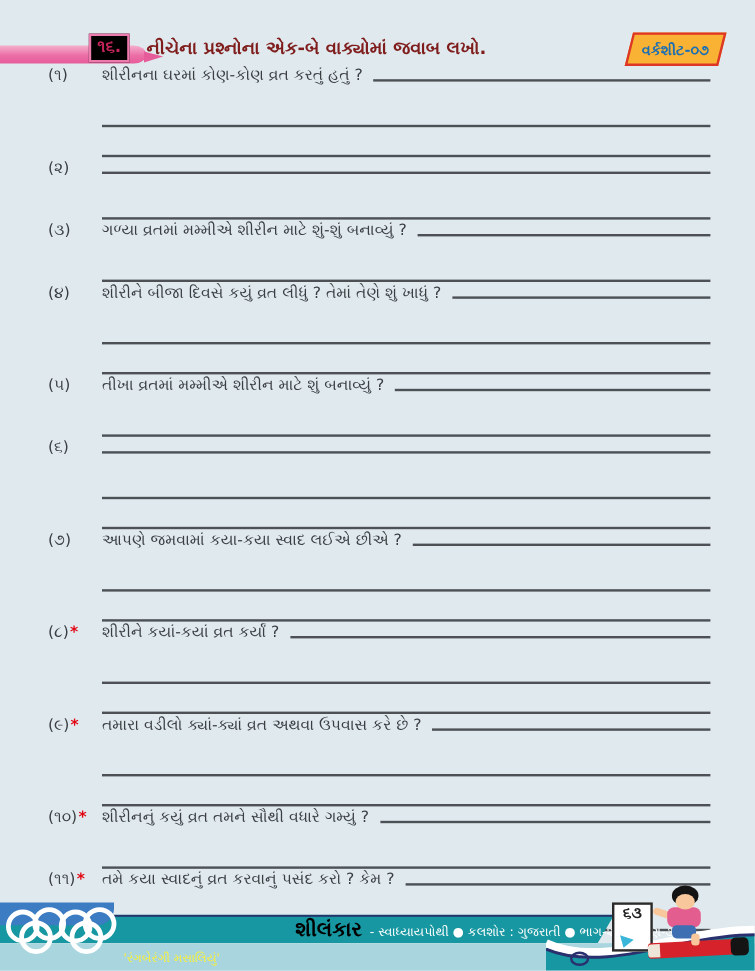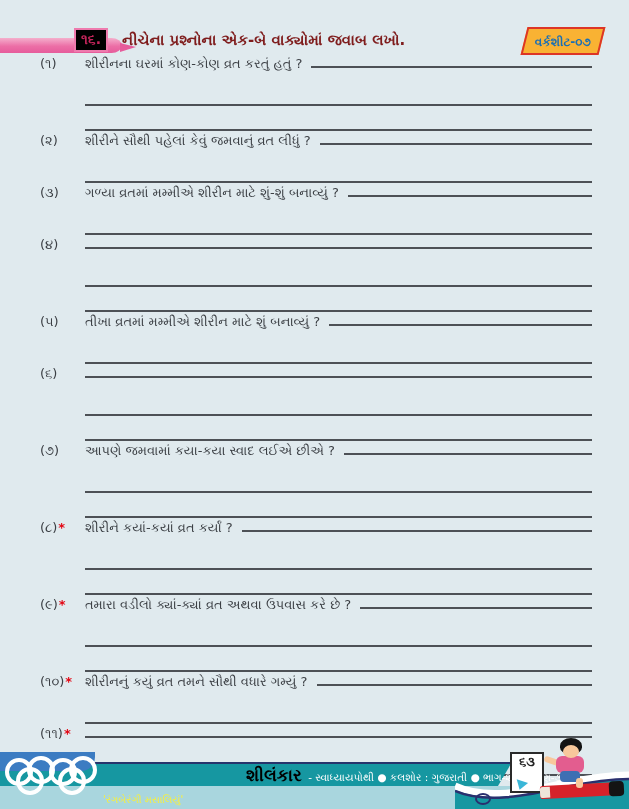--- a/index.html
+++ b/index.html
@@ -117,36 +117,36 @@
         <span class="q-num">(૧)</span>
         <span class="q-text">શીરીનના ઘરમાં કોણ-કોણ વ્રત કરતું હતું ?</span>
         <span class="q-inline-line"></span>
       </div>
       <div class="ans-line"></div>
       <div class="ans-line"></div>
     </div>
     <div class="q-block">
       <div class="q-row">
         <span class="q-num">(૨)</span>
-        <span class="q-text">શીરીને સૌથી પહેલાં કેવું જમવાનું વ્રત લીધું ?</span>
         <span class="q-inline-line"></span>
       </div>
       <div class="ans-line"></div>
     </div>
     <div class="q-block">
       <div class="q-row">
         <span class="q-num">(૩)</span>
         <span class="q-text">ગળ્યા વ્રતમાં મમ્મીએ શીરીન માટે શું-શું બનાવ્યું ?</span>
         <span class="q-inline-line"></span>
       </div>
       <div class="ans-line"></div>
     </div>
     <div class="q-block">
       <div class="q-row">
         <span class="q-num">(૪)</span>
+        <span class="q-text">શીરીને બીજા દિવસે કયું વ્રત લીધું ? તેમાં તેણે શું ખાધું ?</span>
         <span class="q-inline-line"></span>
       </div>
       <div class="ans-line"></div>
       <div class="ans-line"></div>
     </div>
     <div class="q-block">
       <div class="q-row">
         <span class="q-num">(૫)</span>
         <span class="q-text">તીખા વ્રતમાં મમ્મીએ શીરીન માટે શું બનાવ્યું ?</span>
         <span class="q-inline-line"></span>
@@ -192,20 +192,21 @@
       <div class="q-row">
         <span class="q-num">(૧૦)<span class="q-star">*</span></span>
         <span class="q-text">શીરીનનું કયું વ્રત તમને સૌથી વધારે ગમ્યું ?</span>
         <span class="q-inline-line"></span>
       </div>
       <div class="ans-line"></div>
     </div>
     <div class="q-block">
       <div class="q-row">
         <span class="q-num">(૧૧)<span class="q-star">*</span></span>
+        <span class="q-text">તમે કયા સ્વાદનું વ્રત કરવાનું પસંદ કરો ? કેમ ?</span>
         <span class="q-inline-line"></span>
       </div>
       <div class="ans-line"></div>
     </div>
   </div>
 
 <div class="footer-band"></div>
 <div class="footer-strip"></div>
 
 <div class="rings-block">

